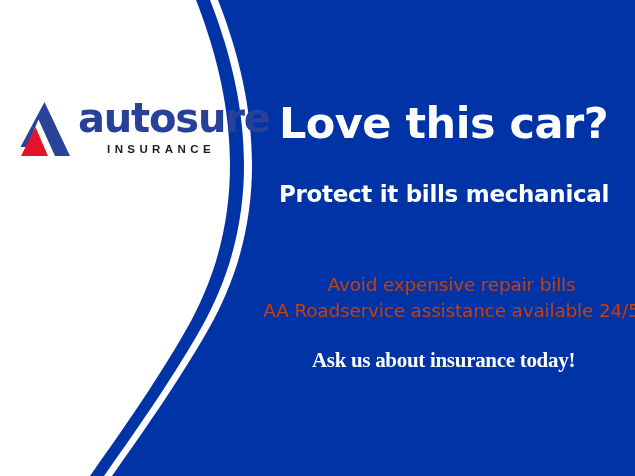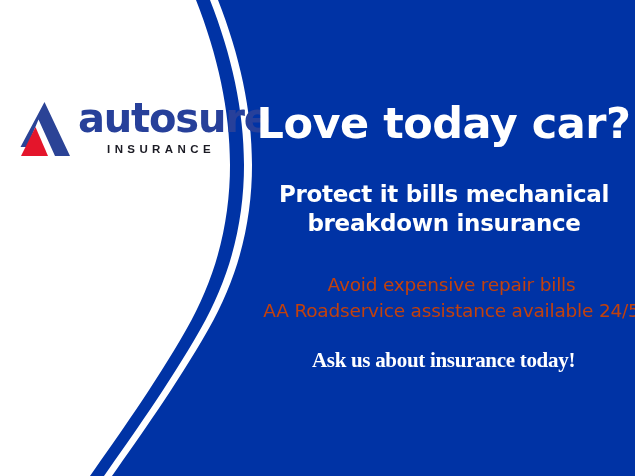--- a/index.html
+++ b/index.html
@@ -172,26 +172,25 @@
     </svg>
 
     <div id="logo-word-wrap">
       <span class="logo-word">autosure</span>
       <span class="logo-sub">INSURANCE</span>
     </div>
   </div>
 
   <div id="message-block">
 
-    <h1 class="headline">Love today car?</h1>
+    <h1 class="headline">Love this car?</h1>
 
     <h2 class="subhead">
       <span>Protect it bills mechanical</span>
       <br>
-      <span>breakdown insurance</span>
     </h2>
 
     <p class="body-lines">
       <span class="body-line">Avoid expensive repair bills</span>
       <span class="body-line">AA Roadservice assistance available 24/5</span>
     </p>
 
     <p class="cta">Ask us about insurance today!</p>
   </div>
 

